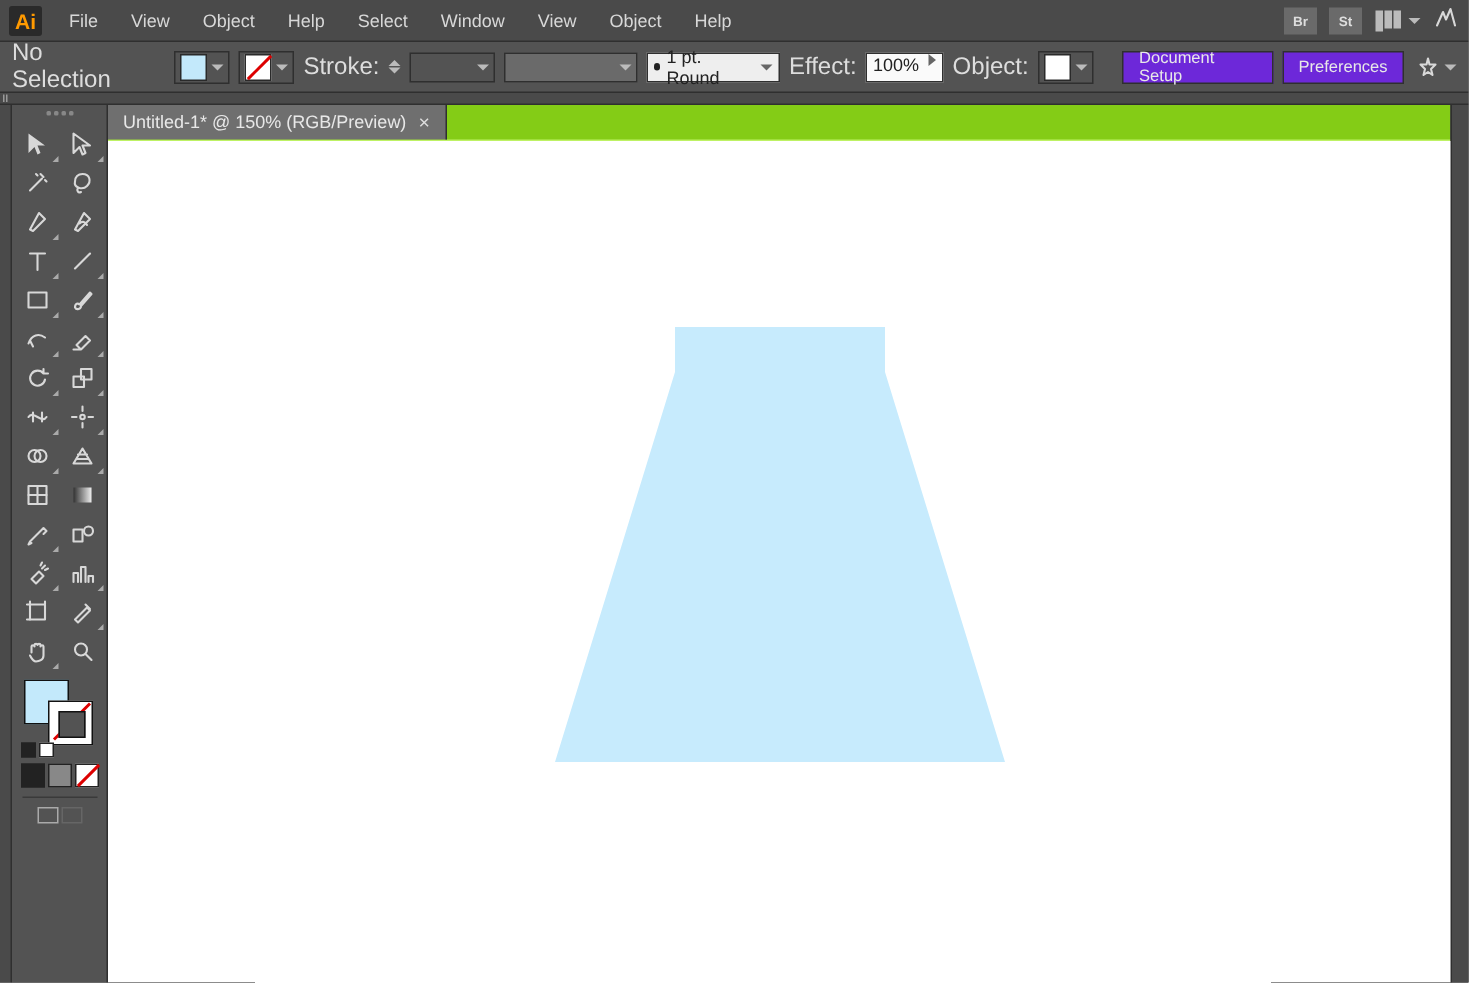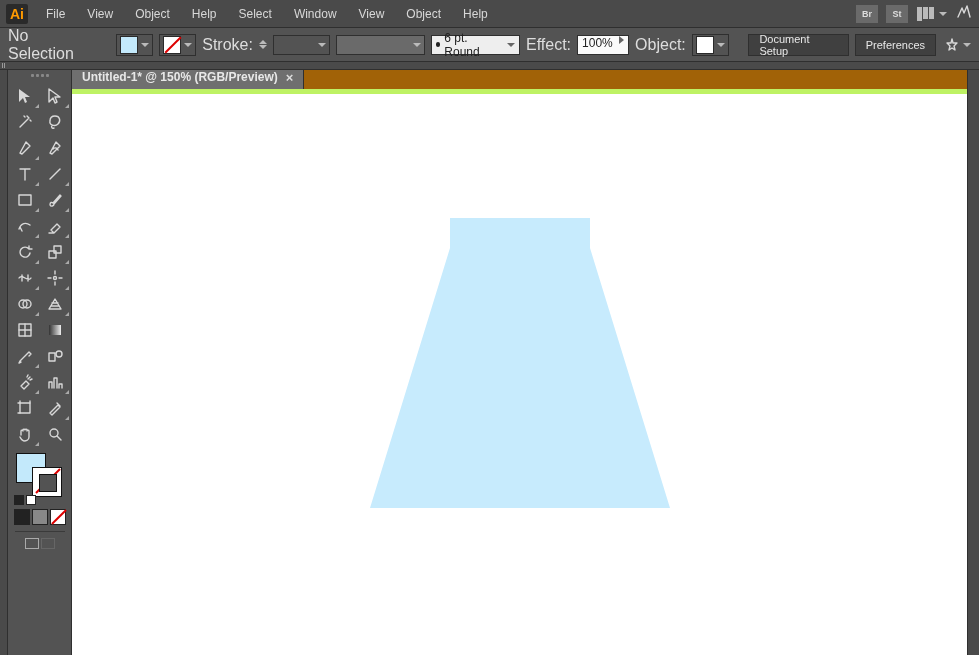--- a/index.html
+++ b/index.html
@@ -30,21 +30,21 @@
 .stepper span { width: 0; height: 0; border-left: 4px solid transparent; border-right: 4px solid transparent; }
 .stepper .up { border-bottom: 4px solid #bbb; }
 .stepper .dn { border-top: 4px solid #bbb; }
 .long-dd { width: 92px; height: 20px; border: 1px solid #2f2f2f; background: #6a6a6a; display: flex; align-items: center; justify-content: flex-end; padding-right: 3px; }
 .brush-dd { height: 20px; border: 1px solid #2f2f2f; background: #eee; color: #222; display: flex; align-items: center; padding: 0 4px; gap: 4px; }
 .brush-dd .dot { width: 5px; height: 5px; background: #222; border-radius: 50%; }
 .brush-dd .caret { border-top-color: #666; }
 .opacity-field { width: 54px; height: 20px; border: 1px solid #2f2f2f; background: #fafafa; color: #222; display: flex; align-items: flex-start; padding: 0 4px; justify-content: space-between; }
 .opacity-field .ar { width: 0; height: 0; border-top: 4px solid transparent; border-bottom: 4px solid transparent; border-left: 5px solid #666; }
 .style-swatch { width: 18px; height: 18px; background: #fff; border: 1px solid #2a2a2a; }
-.btn { height: 22px; border: 1px solid #2f2f2f; background: #404040; color: #e8e8e8; padding: 0 10px; display: flex; align-items: center; font-size: 11px; }
+.btn { height: 22px; border: 1px solid #2f2f2f; background: #6d28d9; color: #e8e8e8; padding: 0 10px; display: flex; align-items: center; font-size: 11px; }
 .gear-star { margin-left: 2px; display:flex; align-items:center; gap:3px;}
 
 
 .collapse-strip { height: 8px; background: #4a4a4a; border-bottom: 1px solid #2f2f2f; position: relative; }
 .collapse-strip .tick { position: absolute; left: 2px; top: 1px; display: flex; gap: 1px; }
 .collapse-strip .tick span { width: 3px; height: 5px; border-left: 1px solid #999; border-right: 1px solid #999; }
 
 
 .main { flex: 1; display: flex; min-height: 0; }
 .vstrip { width: 8px; background: #4a4a4a; border-right: 1px solid #2f2f2f; }
@@ -69,21 +69,21 @@
 .color-row .c1{background:#222;}
 .color-row .c2{background:#888;}
 .color-row .c3{background:#fff;position:relative;}
 .color-row .c3::after{content:'';position:absolute;left:-2px;top:6px;width:20px;height:2px;background:#d00;transform:rotate(-45deg);}
 .divider{width:50px;height:1px;background:#3a3a3a;margin:6px 0;}
 .screen-icons{display:flex;gap:2px;}
 .screen-icons span{width:14px;height:11px;border:1px solid #aaa;}
 
 
 .docarea { flex: 1; display: flex; flex-direction: column; background: #4a4a4a; }
-.tabbar { height: 24px; background: #a16207; border-bottom: 5px solid #bef264; display: flex; align-items: flex-end; font-weight: bold; }
+.tabbar { height: 24px; background: #84cc16; border-bottom: 1px solid #bef264; display: flex; align-items: flex-end; }
 .tab { height: 24px; background: #6f6f6f; border-right: 1px solid #2f2f2f; display: flex; align-items: center; padding: 0 10px; gap: 8px; color: #e8e8e8; font-size: 12px; }
 .tab .close { font-size: 13px; color: #ddd; }
 .canvas-wrap { flex: 1; background: #fff; position: relative; overflow: hidden; }
 .shape { position: absolute; left: 50%; top: 48%; transform: translate(-50%, -50%); }
 .shape svg { display: block; }
 
 
 .rpanel { width: 12px; background: #4a4a4a; border-left: 1px solid #2f2f2f; }
 
 
@@ -142,21 +142,21 @@
         <span class="dn"></span>
       </div>
     <div class="weight-dd">
         <div class="caret"></div>
       </div>
     <div class="long-dd">
         <div class="caret"></div>
       </div>
     <div class="brush-dd">
       <span class="dot"></span>
-      <span>6 pt. Round</span>
+      <span>1 pt. Round</span>
       <div class="caret"></div>
     </div>
     <div class="ctrl-label">Effect:</div>
     <div class="opacity-field">
       <span>100%</span>
       <span class="ar"></span>
     </div>
     <div class="ctrl-label">Object:</div>
     <div class="swatch-dd">
       <div class="style-swatch"></div>

